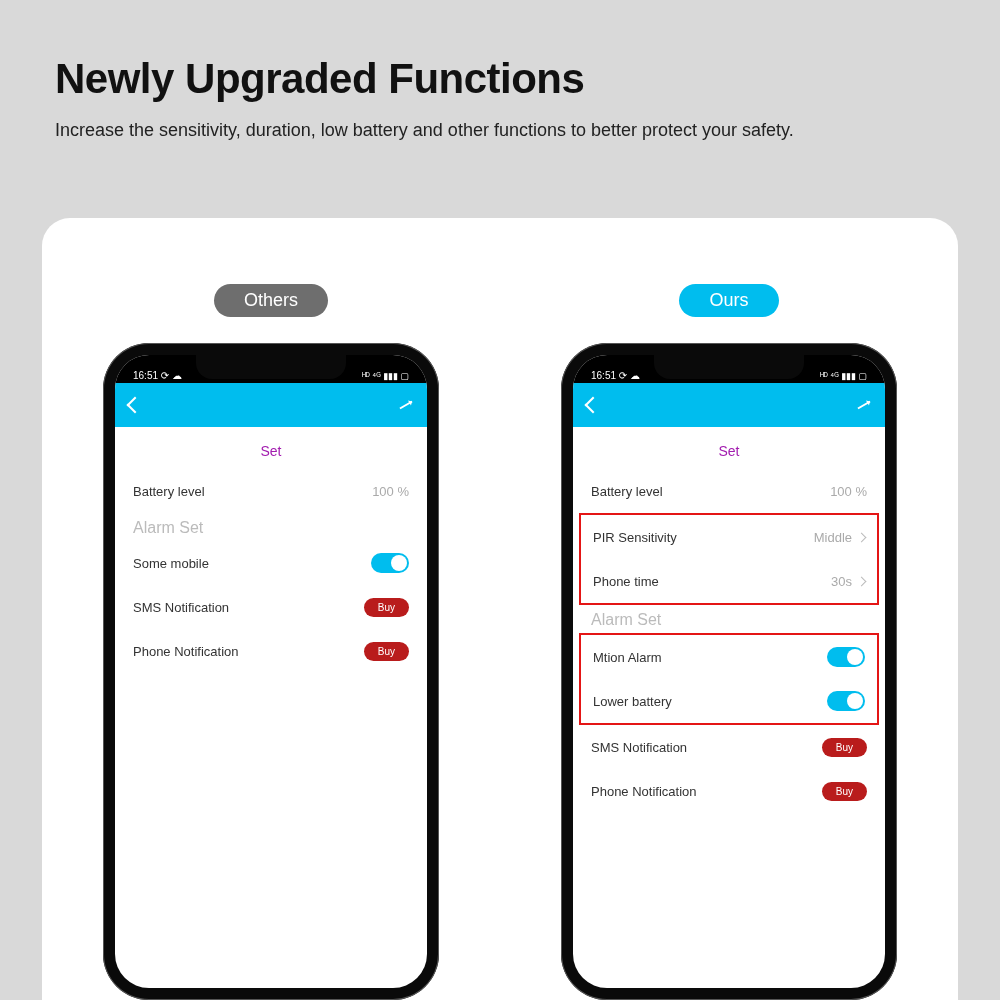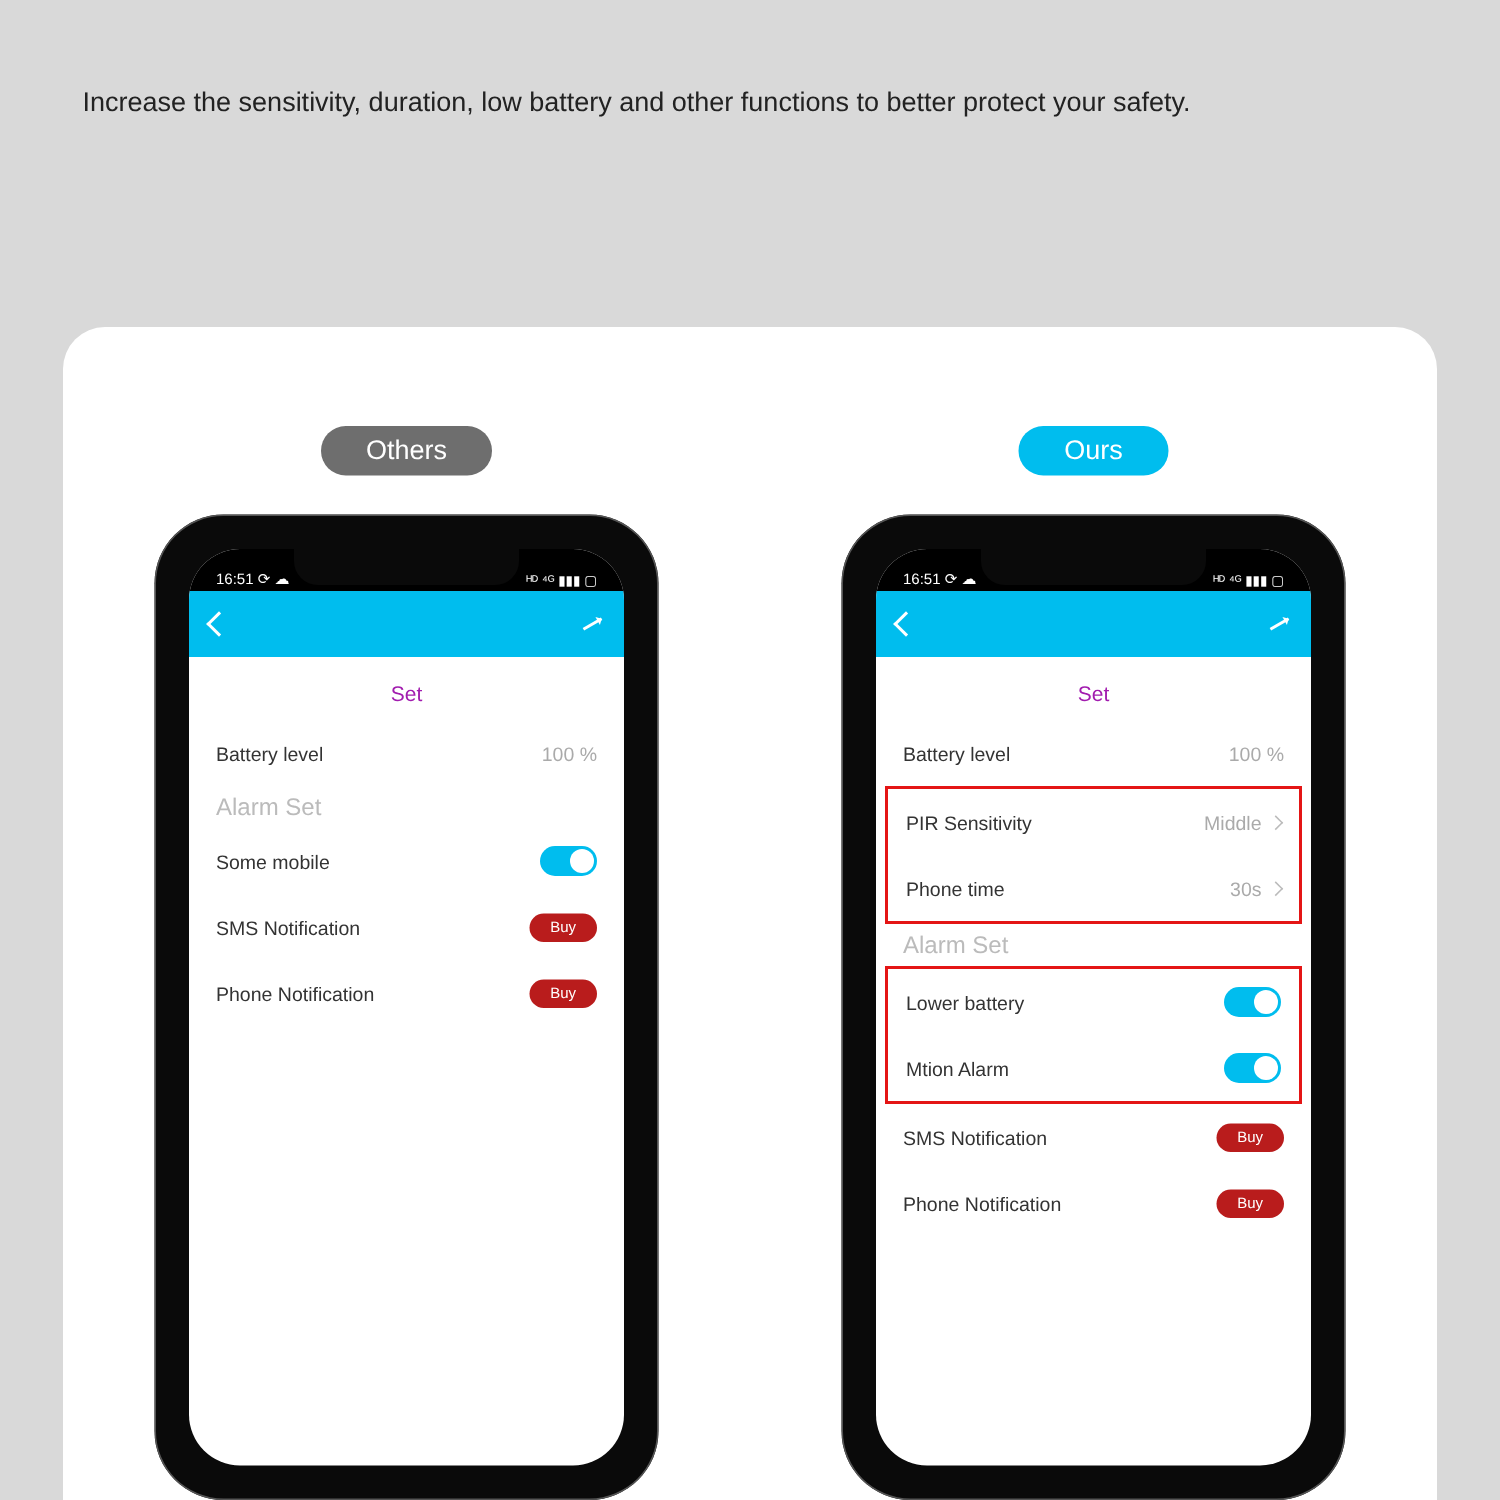--- a/index.html
+++ b/index.html
@@ -17,20 +17,21 @@
   .headline {
     padding: 55px 55px 0 55px;
   }
   .headline h1 {
     font-size: 42px;
     font-weight: 700;
     color: #111;
     letter-spacing: -0.5px;
   }
   .headline p {
+    margin-top: 14px;
     font-size: 18px;
     line-height: 1.5;
     color: #222;
     max-width: 800px;
   }
   .card {
     position: absolute;
     left: 42px;
     right: 42px;
     top: 218px;
@@ -52,21 +53,21 @@
     margin-top: 36px;
   }
   .badge-others { background: #6e6e6e; color: #fff; }
   .badge-ours { background: #00bdee; color: #fff; }
 
   .phone {
     width: 336px;
     height: 690px;
     background: #0a0a0a;
     border-radius: 46px;
-    padding: 23px;
+    padding: 12px;
     position: relative;
     box-shadow: 0 0 0 1px #555 inset;
   }
   .phone::before, .phone::after {
     content: "";
     position: absolute;
     background: #333;
     border-radius: 3px;
   }
   .screen {
@@ -147,20 +148,21 @@
     border: 2px solid #e41515;
     margin: 0 6px;
   }
   .hl-box .row { padding-left:12px; padding-right:12px; }
 </style>
 </head>
 <body>
 
 <div class="page">
   <div class="headline">
+    <h1>Newly Upgraded Functions</h1>
     <p>Increase the sensitivity, duration, low battery and other functions to better protect your safety.</p>
   </div>
 
   <div class="card">
 
     <div class="col">
       <div class="badge badge-others">Others</div>
       <div class="phone">
         <div class="screen">
           <div class="notch"></div>
@@ -229,25 +231,25 @@
                   <span>30s</span>
                   <span class="chev-r"></span>
                 </span>
             </div>
           </div>
 
           <div class="section-label">Alarm Set</div>
 
           <div class="hl-box">
             <div class="row">
+              <span>Mtion Alarm</span>
+              <span class="toggle"></span>
+            </div>
+            <div class="row">
               <span>Lower battery</span>
-              <span class="toggle"></span>
-            </div>
-            <div class="row">
-              <span>Mtion Alarm</span>
               <span class="toggle"></span>
             </div>
           </div>
 
           <div class="row">
             <span>SMS Notification</span>
             <span class="buy-pill">Buy</span>
           </div>
           <div class="row">
             <span>Phone Notification</span>

